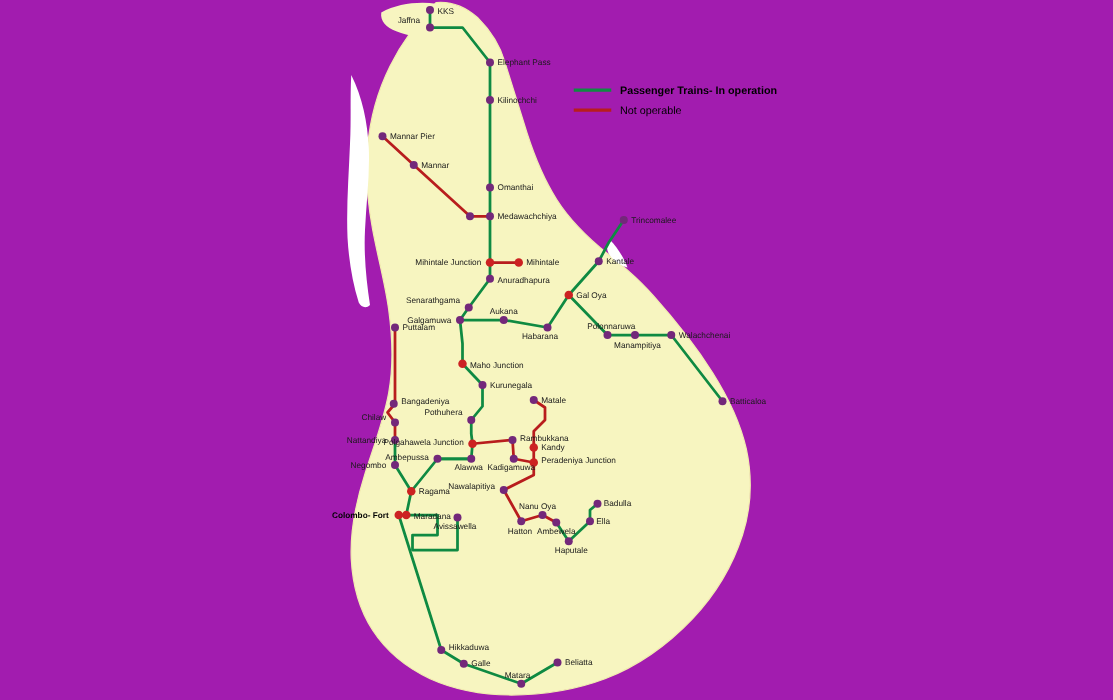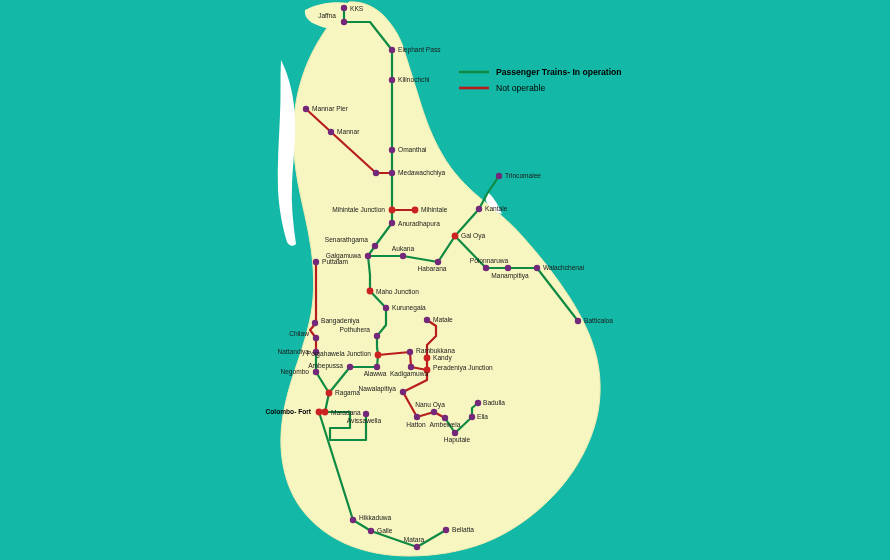--- a/index.html
+++ b/index.html
@@ -10,21 +10,21 @@
   body {
     width: 890px;
     height: 560px;
     overflow: hidden;
     font-family: "Liberation Sans", sans-serif;
   }
   #map-root {
     position: relative;
     width: 890px;
     height: 560px;
-    background: #14b8a6;
+    background: #a21caf;
   }
   #map-svg {
     position: absolute;
     left: 0;
     top: 0;
   }
   .legend-label {
     font-size: 8.6px;
     fill: #000000;
     font-family: "Liberation Sans", sans-serif;

